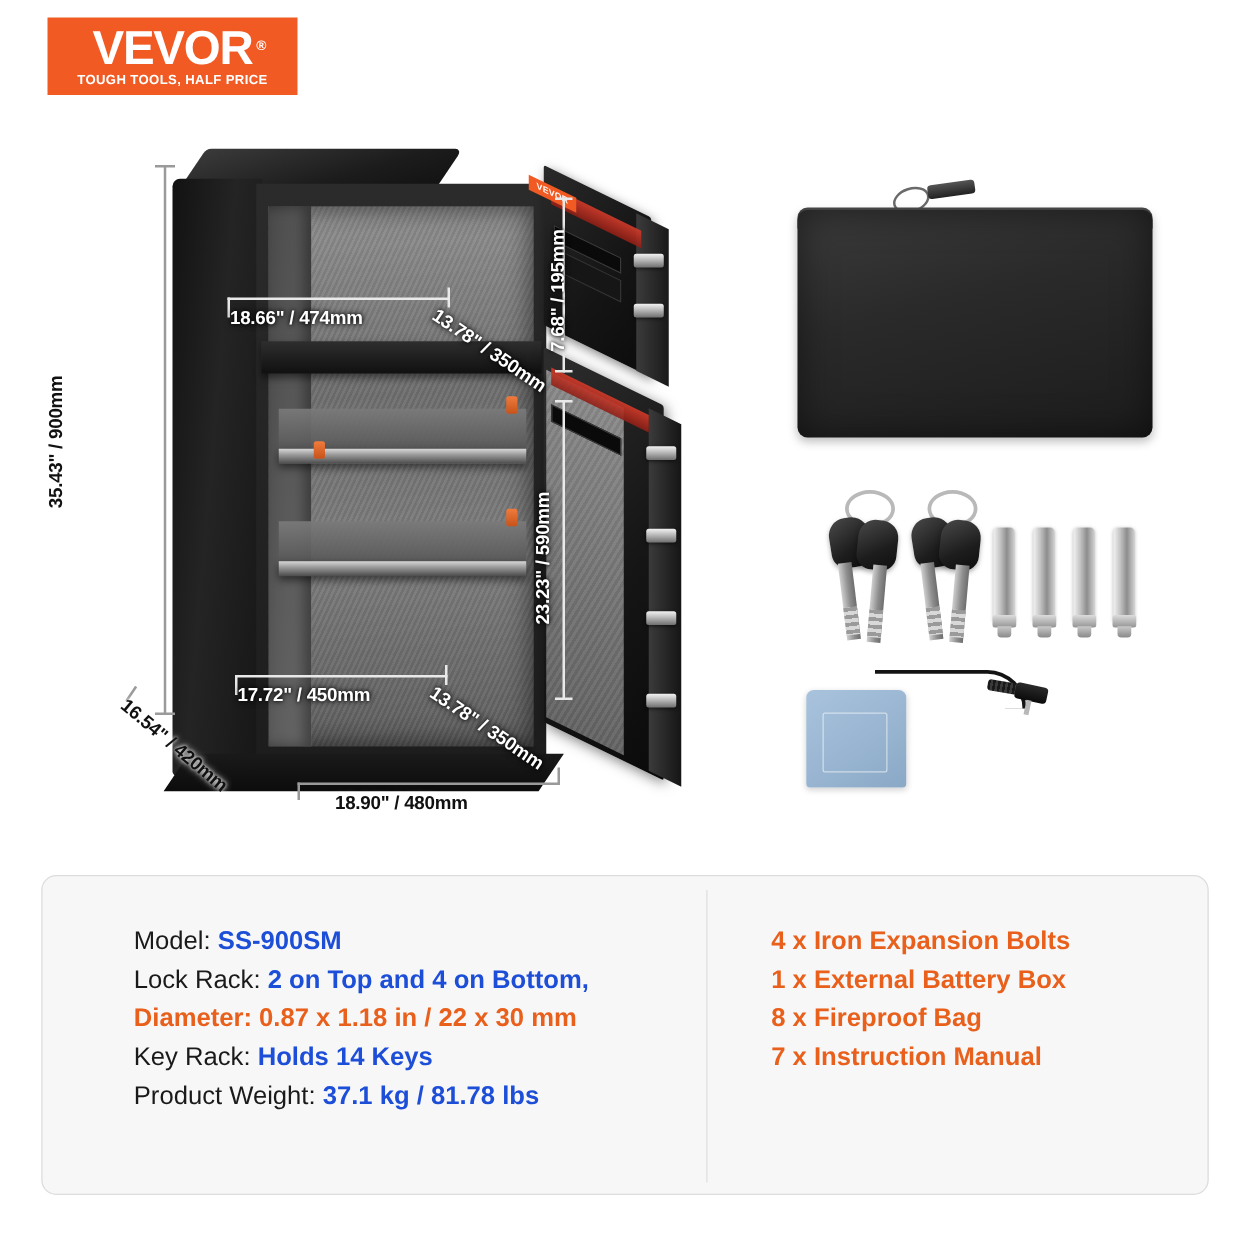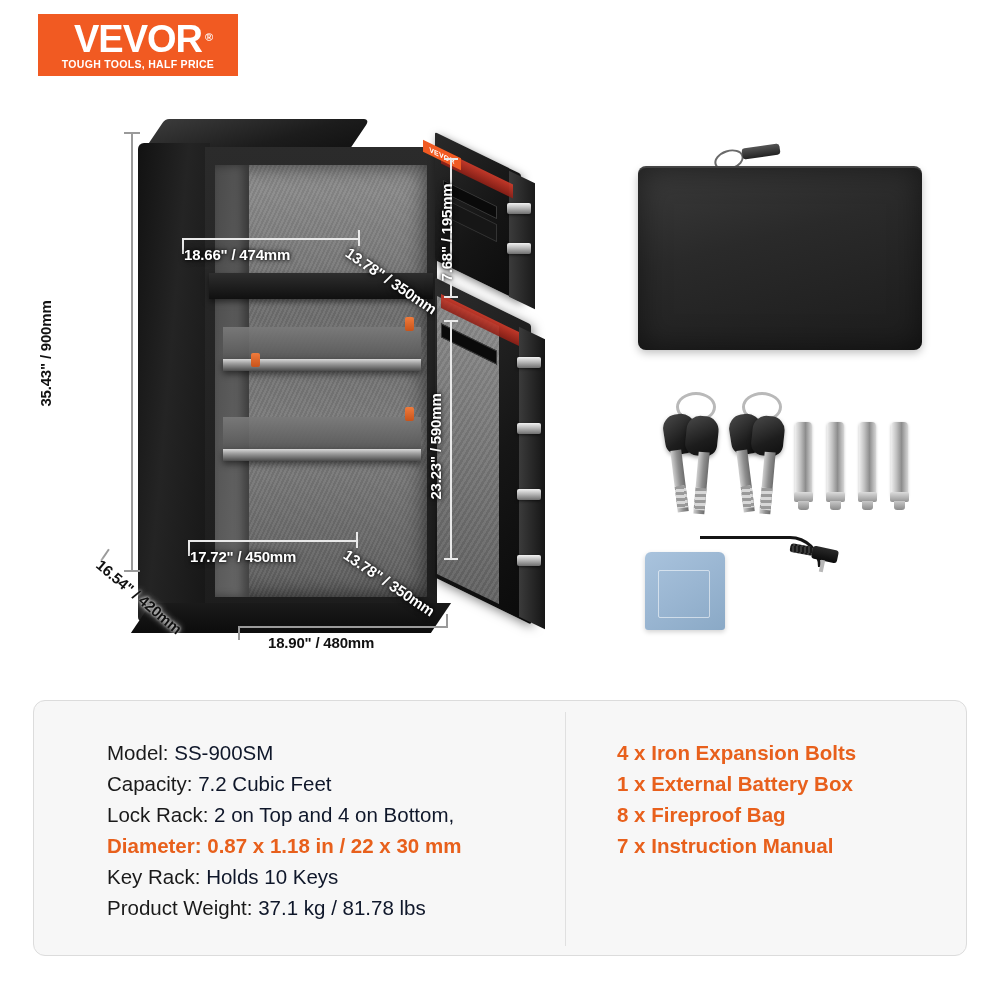--- a/index.html
+++ b/index.html
@@ -262,21 +262,21 @@
   }
   .spec-divider{
     position:absolute;left:565px;top:712px;width:1px;height:234px;
     background:#e0e0e0;
   }
   .spec-left{position:absolute;left:107px;top:737px;width:450px;}
   .spec-right{position:absolute;left:617px;top:737px;width:330px;}
   .spec-line{
     font-size:20.5px;color:#1a1a1a;line-height:31px;white-space:nowrap;
   }
-  .spec-line .val{color:#0f172a;font-weight:normal;}
+  .spec-line .val{color:#1d4ed8;font-weight:bold;}
   .spec-line.full-orange{color:#E8601C;font-weight:bold;}
   .acc-title{font-size:20.5px;color:#1a1a1a;line-height:31px;}
   .acc-item{font-size:20.5px;color:#E8601C;font-weight:bold;line-height:31px;white-space:nowrap;}
 </style>
 </head>
 <body>
 
 <div class="page">
 
   <div class="logo">
@@ -415,31 +415,27 @@
 
   <div class="spec-panel"></div>
   <div class="spec-divider"></div>
 
   <div class="spec-left">
     <div class="spec-line">
       <span>Model:</span>
       <span class="val">SS-900SM</span>
     </div>
     <div class="spec-line">
-      <span>Capacity:</span>
-      <span class="val">7.2 Cubic Feet</span>
-    </div>
-    <div class="spec-line">
       <span>Lock Rack:</span>
       <span class="val">2 on Top and 4 on Bottom,</span>
     </div>
     <div class="spec-line full-orange">Diameter: 0.87 x 1.18 in / 22 x 30 mm</div>
     <div class="spec-line">
       <span>Key Rack:</span>
-      <span class="val">Holds 10 Keys</span>
+      <span class="val">Holds 14 Keys</span>
     </div>
     <div class="spec-line">
       <span>Product Weight:</span>
       <span class="val">37.1 kg / 81.78 lbs</span>
     </div>
   </div>
 
   <div class="spec-right">
     <div class="acc-item">4 x Iron Expansion Bolts</div>
     <div class="acc-item">1 x External Battery Box</div>

